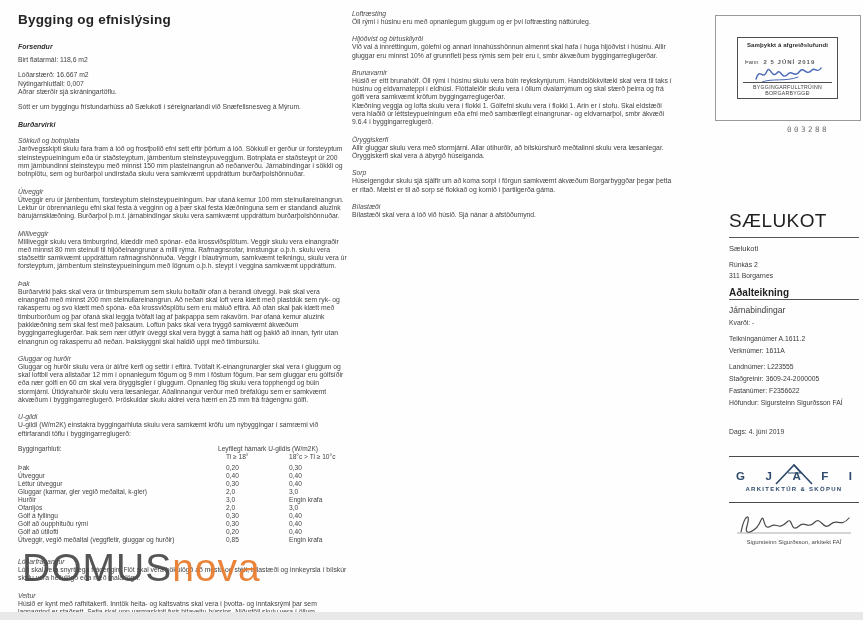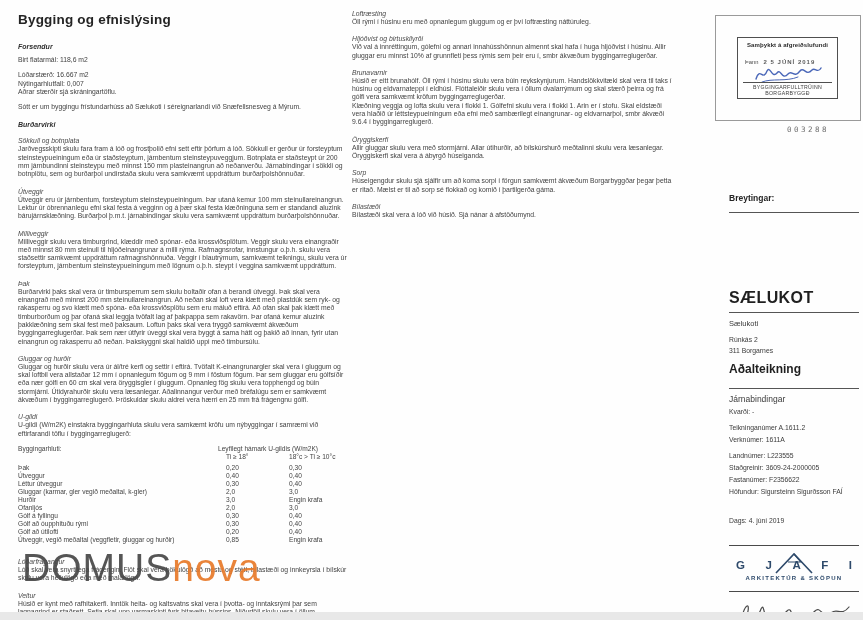--- a/index.html
+++ b/index.html
@@ -28,26 +28,26 @@
   .stamp-daterow{display:flex;align-items:center;gap:5px;margin:11px 0 0 7px;font-size:5.8px;color:#4a4a4a;}
   .date-imprint{color:#5a5a5a;font-weight:bold;letter-spacing:1px;font-size:6px;white-space:nowrap;}
   .stamp-sig{position:absolute;left:14px;top:24px;width:72px;height:24px;}
   .stamp-office{position:absolute;left:5px;right:5px;bottom:2px;border-top:1px solid #4f4f4f;
                 padding-top:1px;text-align:center;font-size:5.2px;line-height:6.2px;color:#3c3c3c;letter-spacing:.3px;}
   .serial{margin:4px 0 0 72px;font-family:"DejaVu Sans Mono","Liberation Mono",monospace;
           font-size:7.5px;letter-spacing:2.5px;color:#6e6e6e;}
   .tb{margin-left:14px;width:130px;}
   .breytingar{margin-top:59px;font-size:8.5px;font-weight:bold;color:#242424;
               border-bottom:1px solid #555;padding-bottom:9px;}
-  .project{margin-top:76px;font-size:16px;font-weight:bold;color:#1f1f1f;letter-spacing:.4px;
+  .project{margin-top:76px;font-size:19px;font-weight:normal;color:#1f1f1f;letter-spacing:.4px;
            border-bottom:1px solid #555;padding-bottom:5px;}
   .subtitle{font-size:7.5px;margin-top:6px;}
   .addr{font-size:6.8px;line-height:10.5px;margin-top:7px;}
-  .drawing-type{font-size:12px;font-weight:bold;color:#1f1f1f;margin-top:6px;
-                border-bottom:1px solid #555;padding-bottom:12px;}
+  .drawing-type{font-size:10px;font-weight:bold;color:#1f1f1f;margin-top:6px;
+                border-bottom:1px solid #555;padding-bottom:1px;}
   .drawing-name{font-size:8.5px;margin-top:5px;}
   .scale{font-size:6.8px;margin-top:4px;}
   .info{font-size:6.8px;line-height:11.5px;margin-top:7px;}
   .info2{font-size:6.8px;line-height:12px;margin-top:5px;}
   .dags{font-size:6.8px;margin-top:19px;}
   .tb-divider{border:none;border-top:1px solid #4a4a4a;margin:21px 0 0 0;}
   
   .logo{margin-top:13px;position:relative;color:#2e4a6b;}
   .logo-letters{display:flex;justify-content:space-between;width:116px;margin:0 auto;
                 font-size:11.5px;font-weight:bold;letter-spacing:0;}
@@ -203,21 +203,20 @@
         <div class="stamp-office">
           <div>BYGGINGARFULLTRÚINN</div>
           <div>BORGARBYGGÐ</div>
         </div>
       </div>
     </div>
 
     <div class="serial">003288</div>
 
     <div class="tb">
-      <div class="breytingar">Breytingar:</div>
 
       <div class="project">SÆLUKOT</div>
       <div class="subtitle">Sælukoti</div>
       <div class="addr">
         <div>Rúnkás 2</div>
         <div>311 Borgarnes</div>
       </div>
 
       <div class="drawing-type">Aðalteikning</div>
       <div class="drawing-name">Járnabindingar</div>

